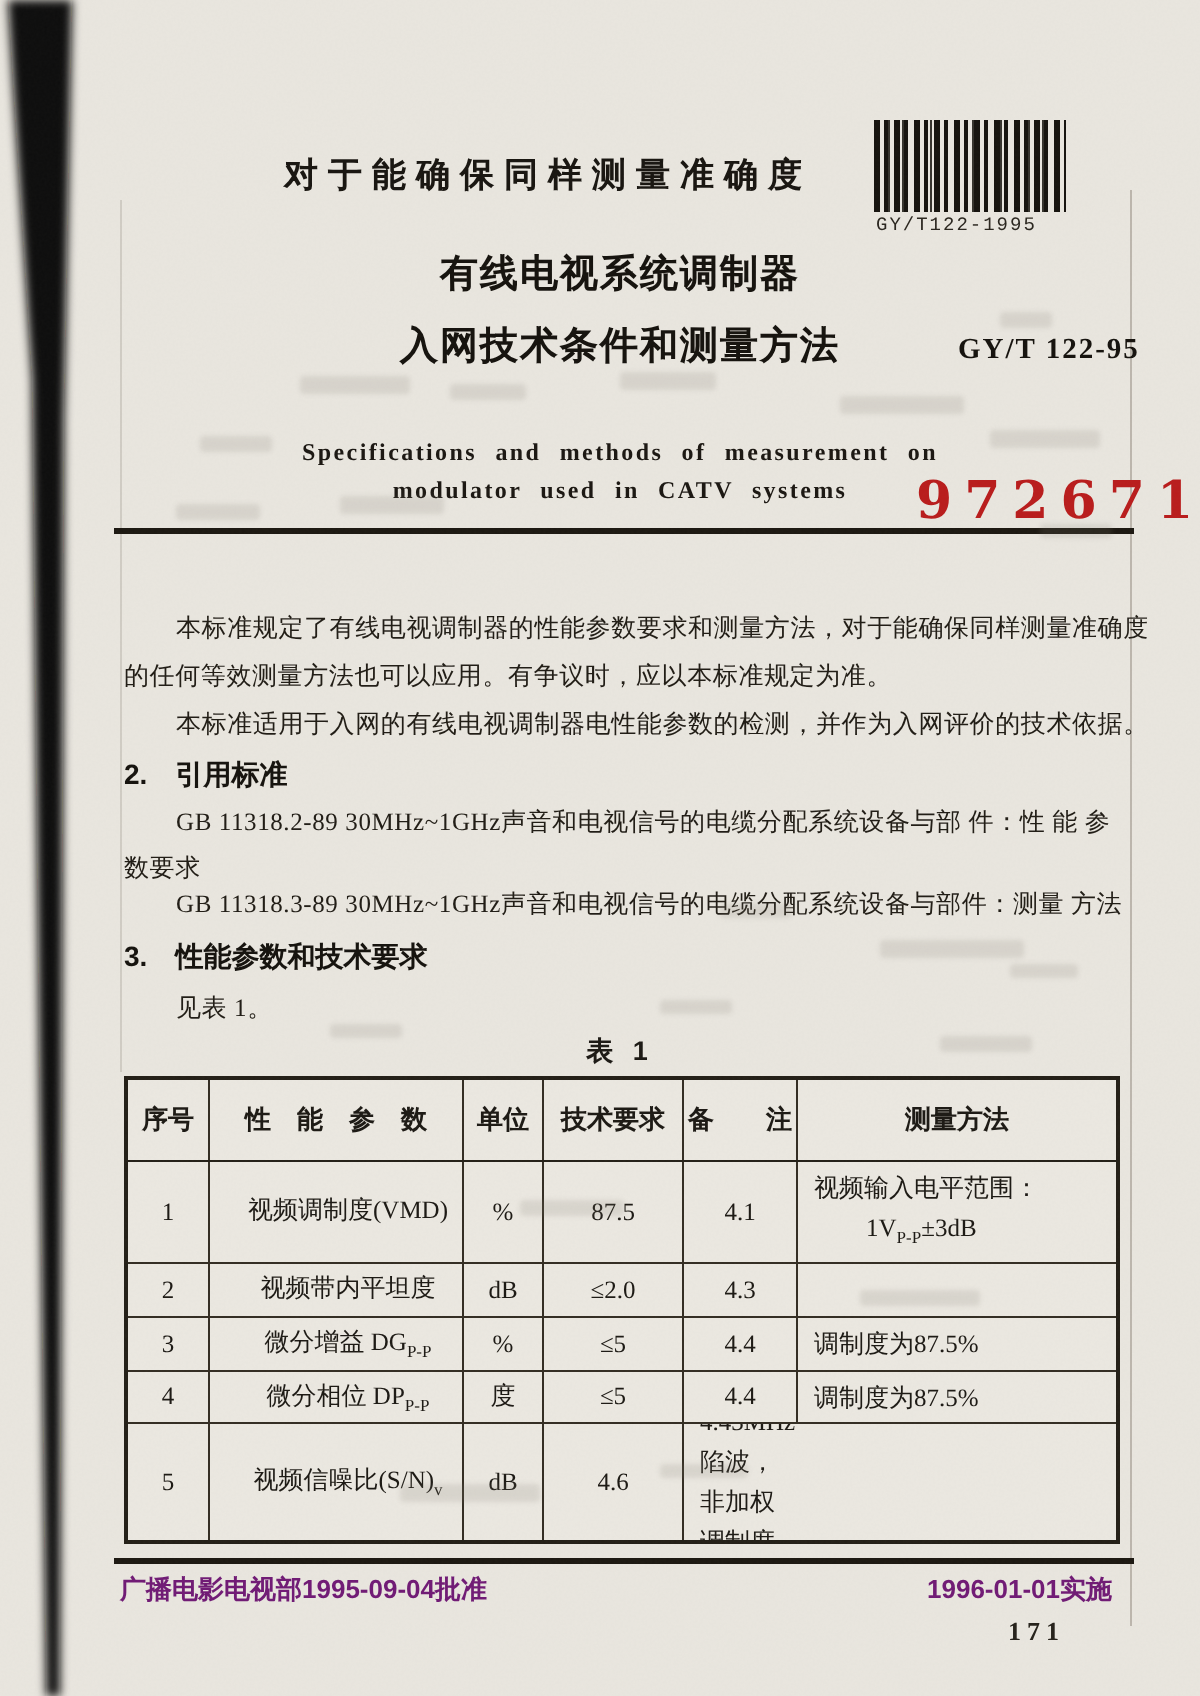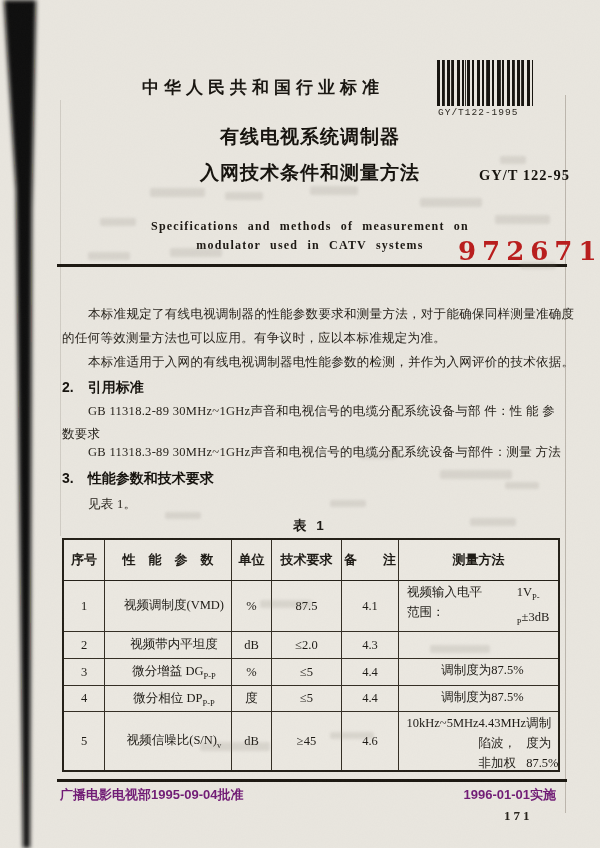--- a/index.html
+++ b/index.html
@@ -25,21 +25,21 @@
   .bodyline{font-size:12.5px;color:#201c15;letter-spacing:.3px;}
   .caption{font-family:"Liberation Sans",sans-serif;font-weight:bold;font-size:13.5px;letter-spacing:3px;}
   .tbl{position:absolute;left:62px;top:538px;width:494px;border:2px solid #231f17;background:rgba(238,235,228,.4);}
   .trow{display:grid;grid-template-columns:41px 127px 40px 70px 57px 159px;border-bottom:1.2px solid #332d23;}
   .trow:last-child{border-bottom:none;}
   .thead{border-bottom:1.6px solid #231f17;}
   .thead .c{font-family:"Liberation Sans",sans-serif;font-weight:bold;font-size:13px;}
   .c{border-right:1.2px solid #332d23;display:flex;align-items:center;justify-content:center;font-size:12.5px;padding:1px 0;box-sizing:border-box;overflow:hidden;}
   .c:last-child{border-right:none;}
   .c-param{justify-content:center;padding-left:12px;}
-  .c-rem{flex-direction:row;align-items:flex-start;justify-content:center;padding-left:8px;}
+  .c-rem{flex-direction:column;align-items:flex-start;justify-content:center;padding-left:8px;}
   .rem-line{line-height:20px;}
   .rem-indent{padding-left:26px;}
   sub{font-size:8.5px;letter-spacing:0;}
   .ftr{font-family:"Liberation Sans",sans-serif;font-weight:bold;font-size:13px;color:#701a75;}
   .pageno{font-family:"Liberation Serif",serif;font-weight:bold;font-size:13px;letter-spacing:3px;color:#26221b;}
   .vline{position:absolute;width:1px;background:rgba(85,74,58,.30);}
   .artifact{position:absolute;background:#7d786c;opacity:.16;filter:blur(1.4px);border-radius:2px;}
   .noise{position:absolute;left:0;top:0;pointer-events:none;opacity:.55;}
 </style>
 </head>
@@ -52,21 +52,21 @@
         <filter id="eb" x="-50%" y="-5%" width="200%" height="110%">
           <feGaussianBlur stdDeviation="2.3"></feGaussianBlur>
         </filter>
       </defs>
     <polygon points="4,0 36,0 32,210 30,848 23,848 16,190 7,50" fill="#0c0a08" filter="url(#eb)"></polygon>
   </svg>
 
   <div class="vline" style="left:565px;top:95px;height:718px;"></div>
   <div class="vline" style="left:60px;top:100px;height:436px;opacity:.55;"></div>
 
-  <div class="abs hdr-label" style="left:142px;top:76px;">中华人民共和国行业标准</div>
+  <div class="abs hdr-label" style="left:142px;top:76px;">对于能确保同样测量准确度</div>
 
   <div class="bc-bars"></div>
   <div class="bc-text">GY/T122-1995</div>
 
   <div class="title-wrap" style="top:124px;">
     <div class="title-cn">有线电视系统调制器</div>
     <div class="title-cn" style="margin-top:10px;">入网技术条件和测量方法</div>
   </div>
   <div class="abs stdno" style="left:479px;top:167px;">GY/T 122-95</div>
 
@@ -160,21 +160,20 @@
           <div class="rem-line">调制度为87.5%</div>
         </div>
     </div>
 
     <div class="trow" style="height:58px;">
       <div class="c">5</div>
       <div class="c c-param">
           <span class="pwrap"><span>视频信噪比(S/N)</span><sub>v</sub></span>
         </div>
       <div class="c">dB</div>
-      <div class="c">≥45</div>
       <div class="c">4.6</div>
       <div class="c c-rem">
         <div class="rem-line">10kHz~5MHz</div>
         <div class="rem-line">4.43MHz陷波，非加权</div>
         <div class="rem-line">调制度为87.5%</div>
       </div>
     </div>
   </div>
 
   <div class="hrule" style="left:57px;top:779px;width:510px;"></div>

